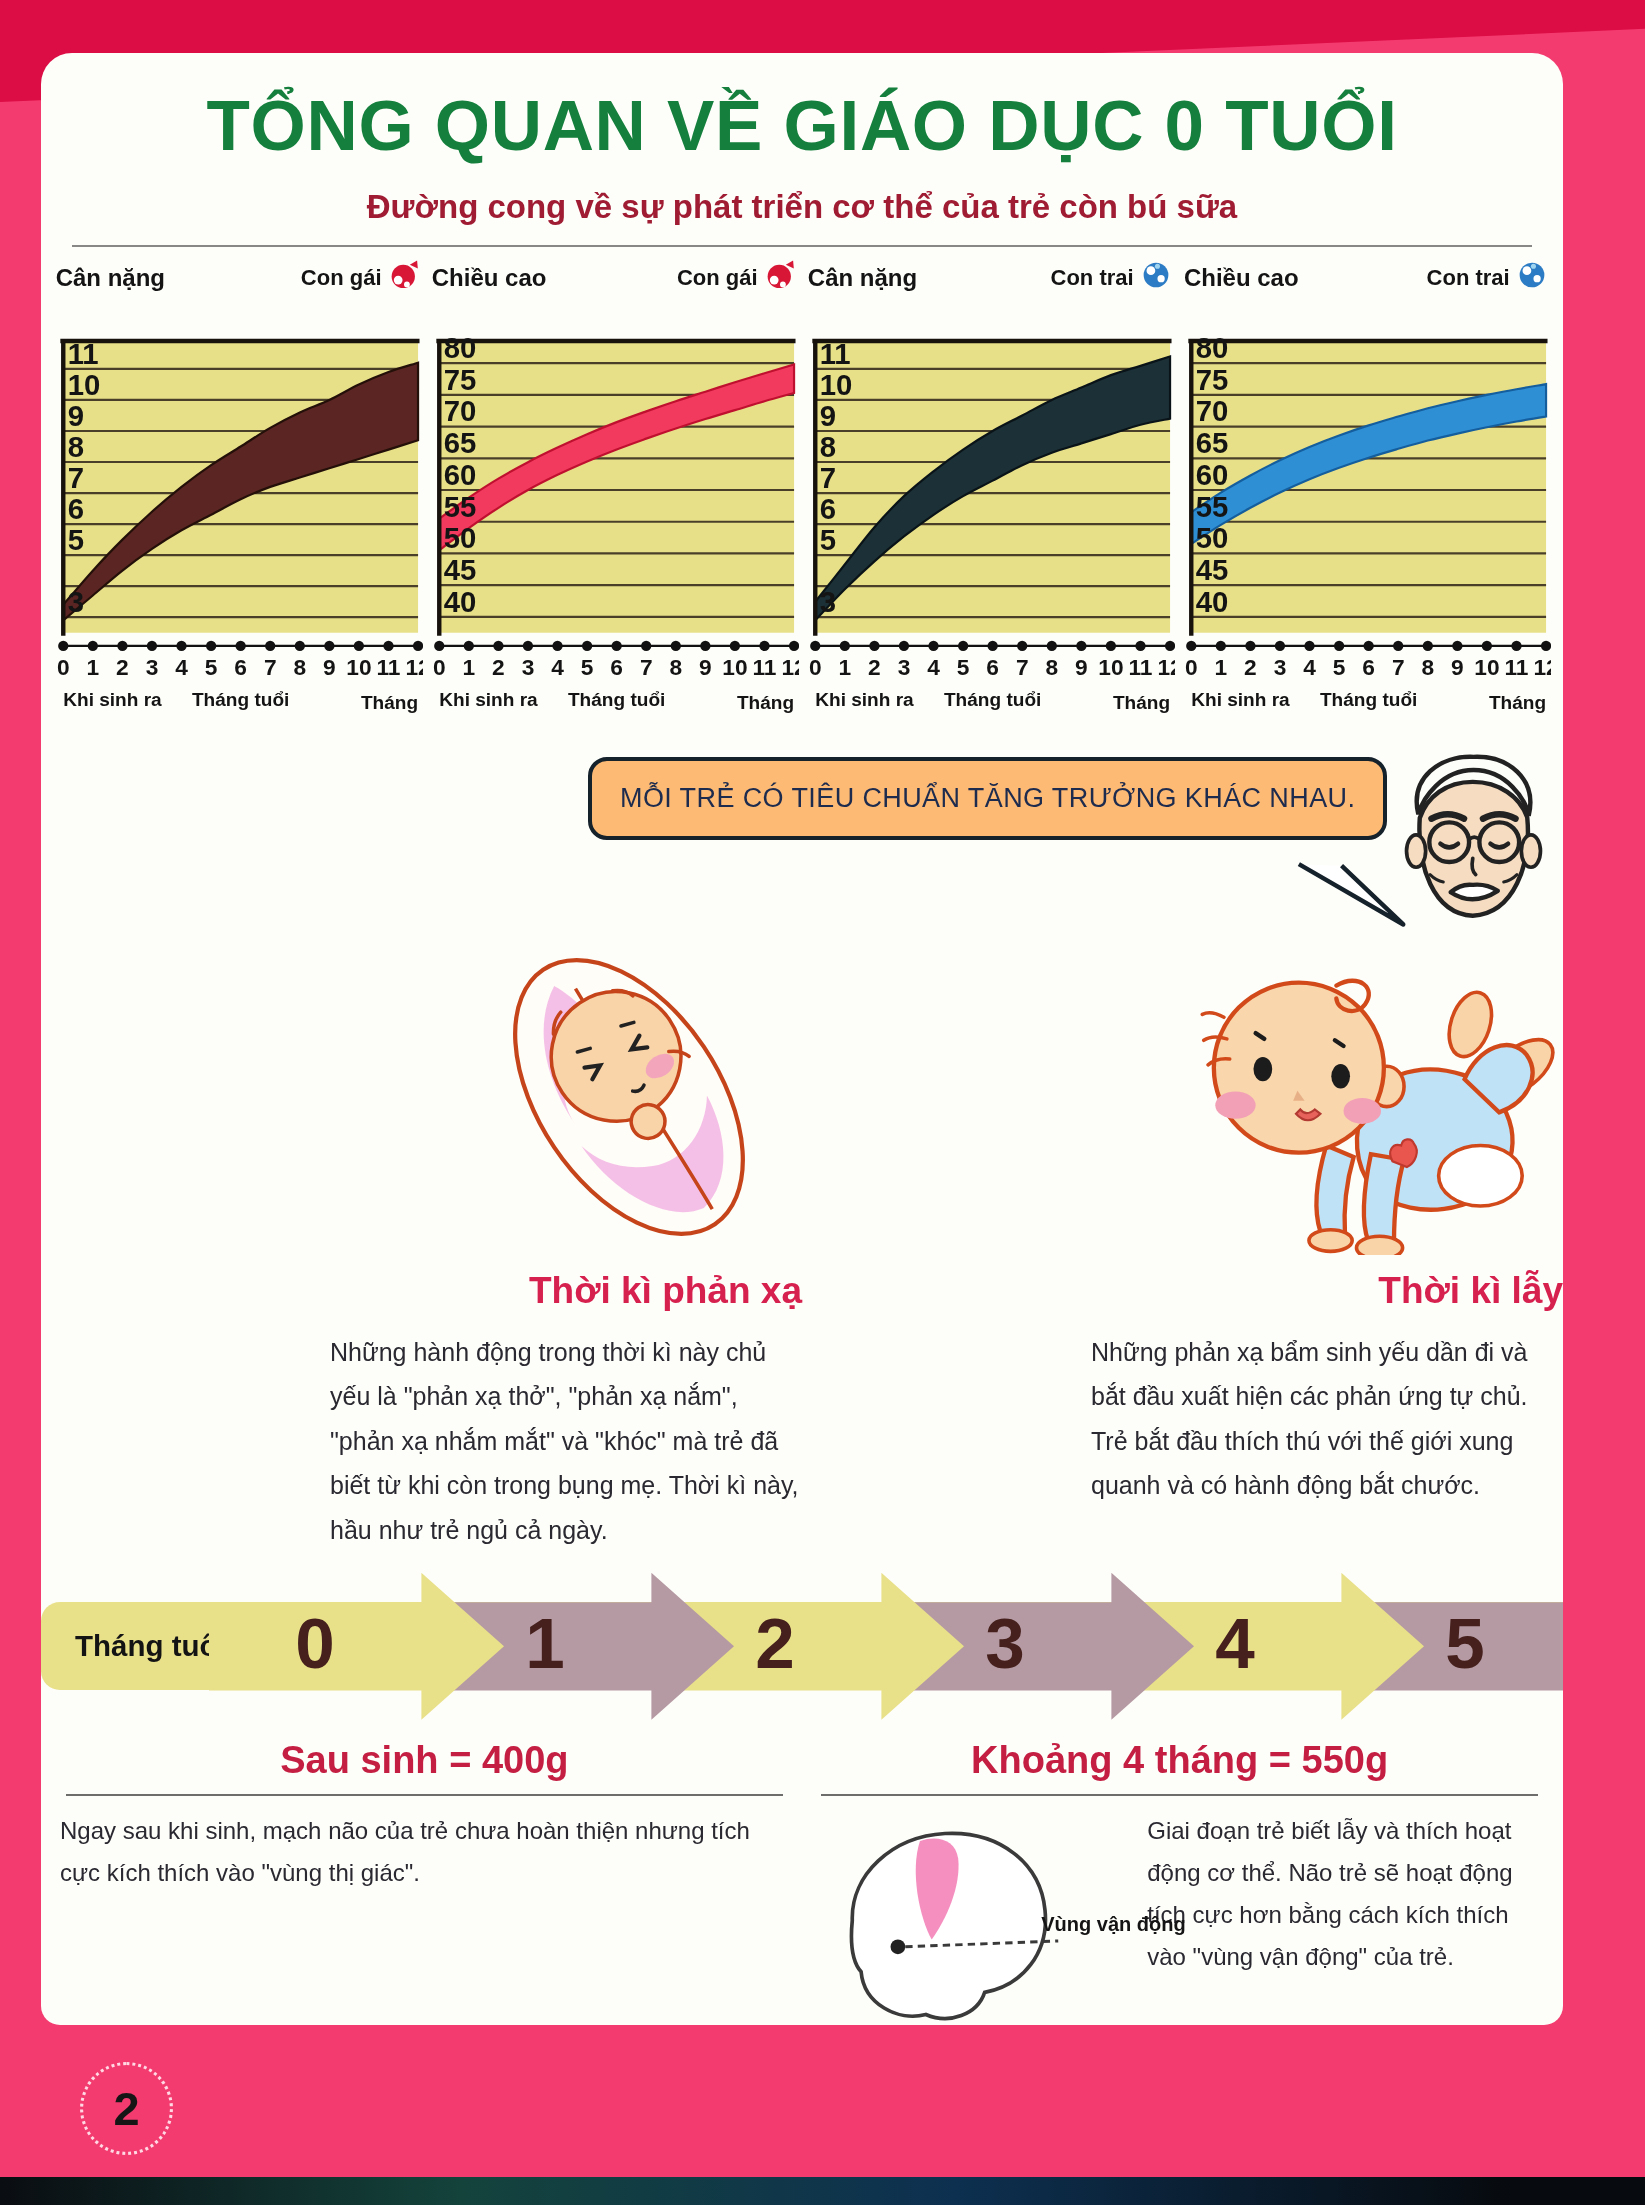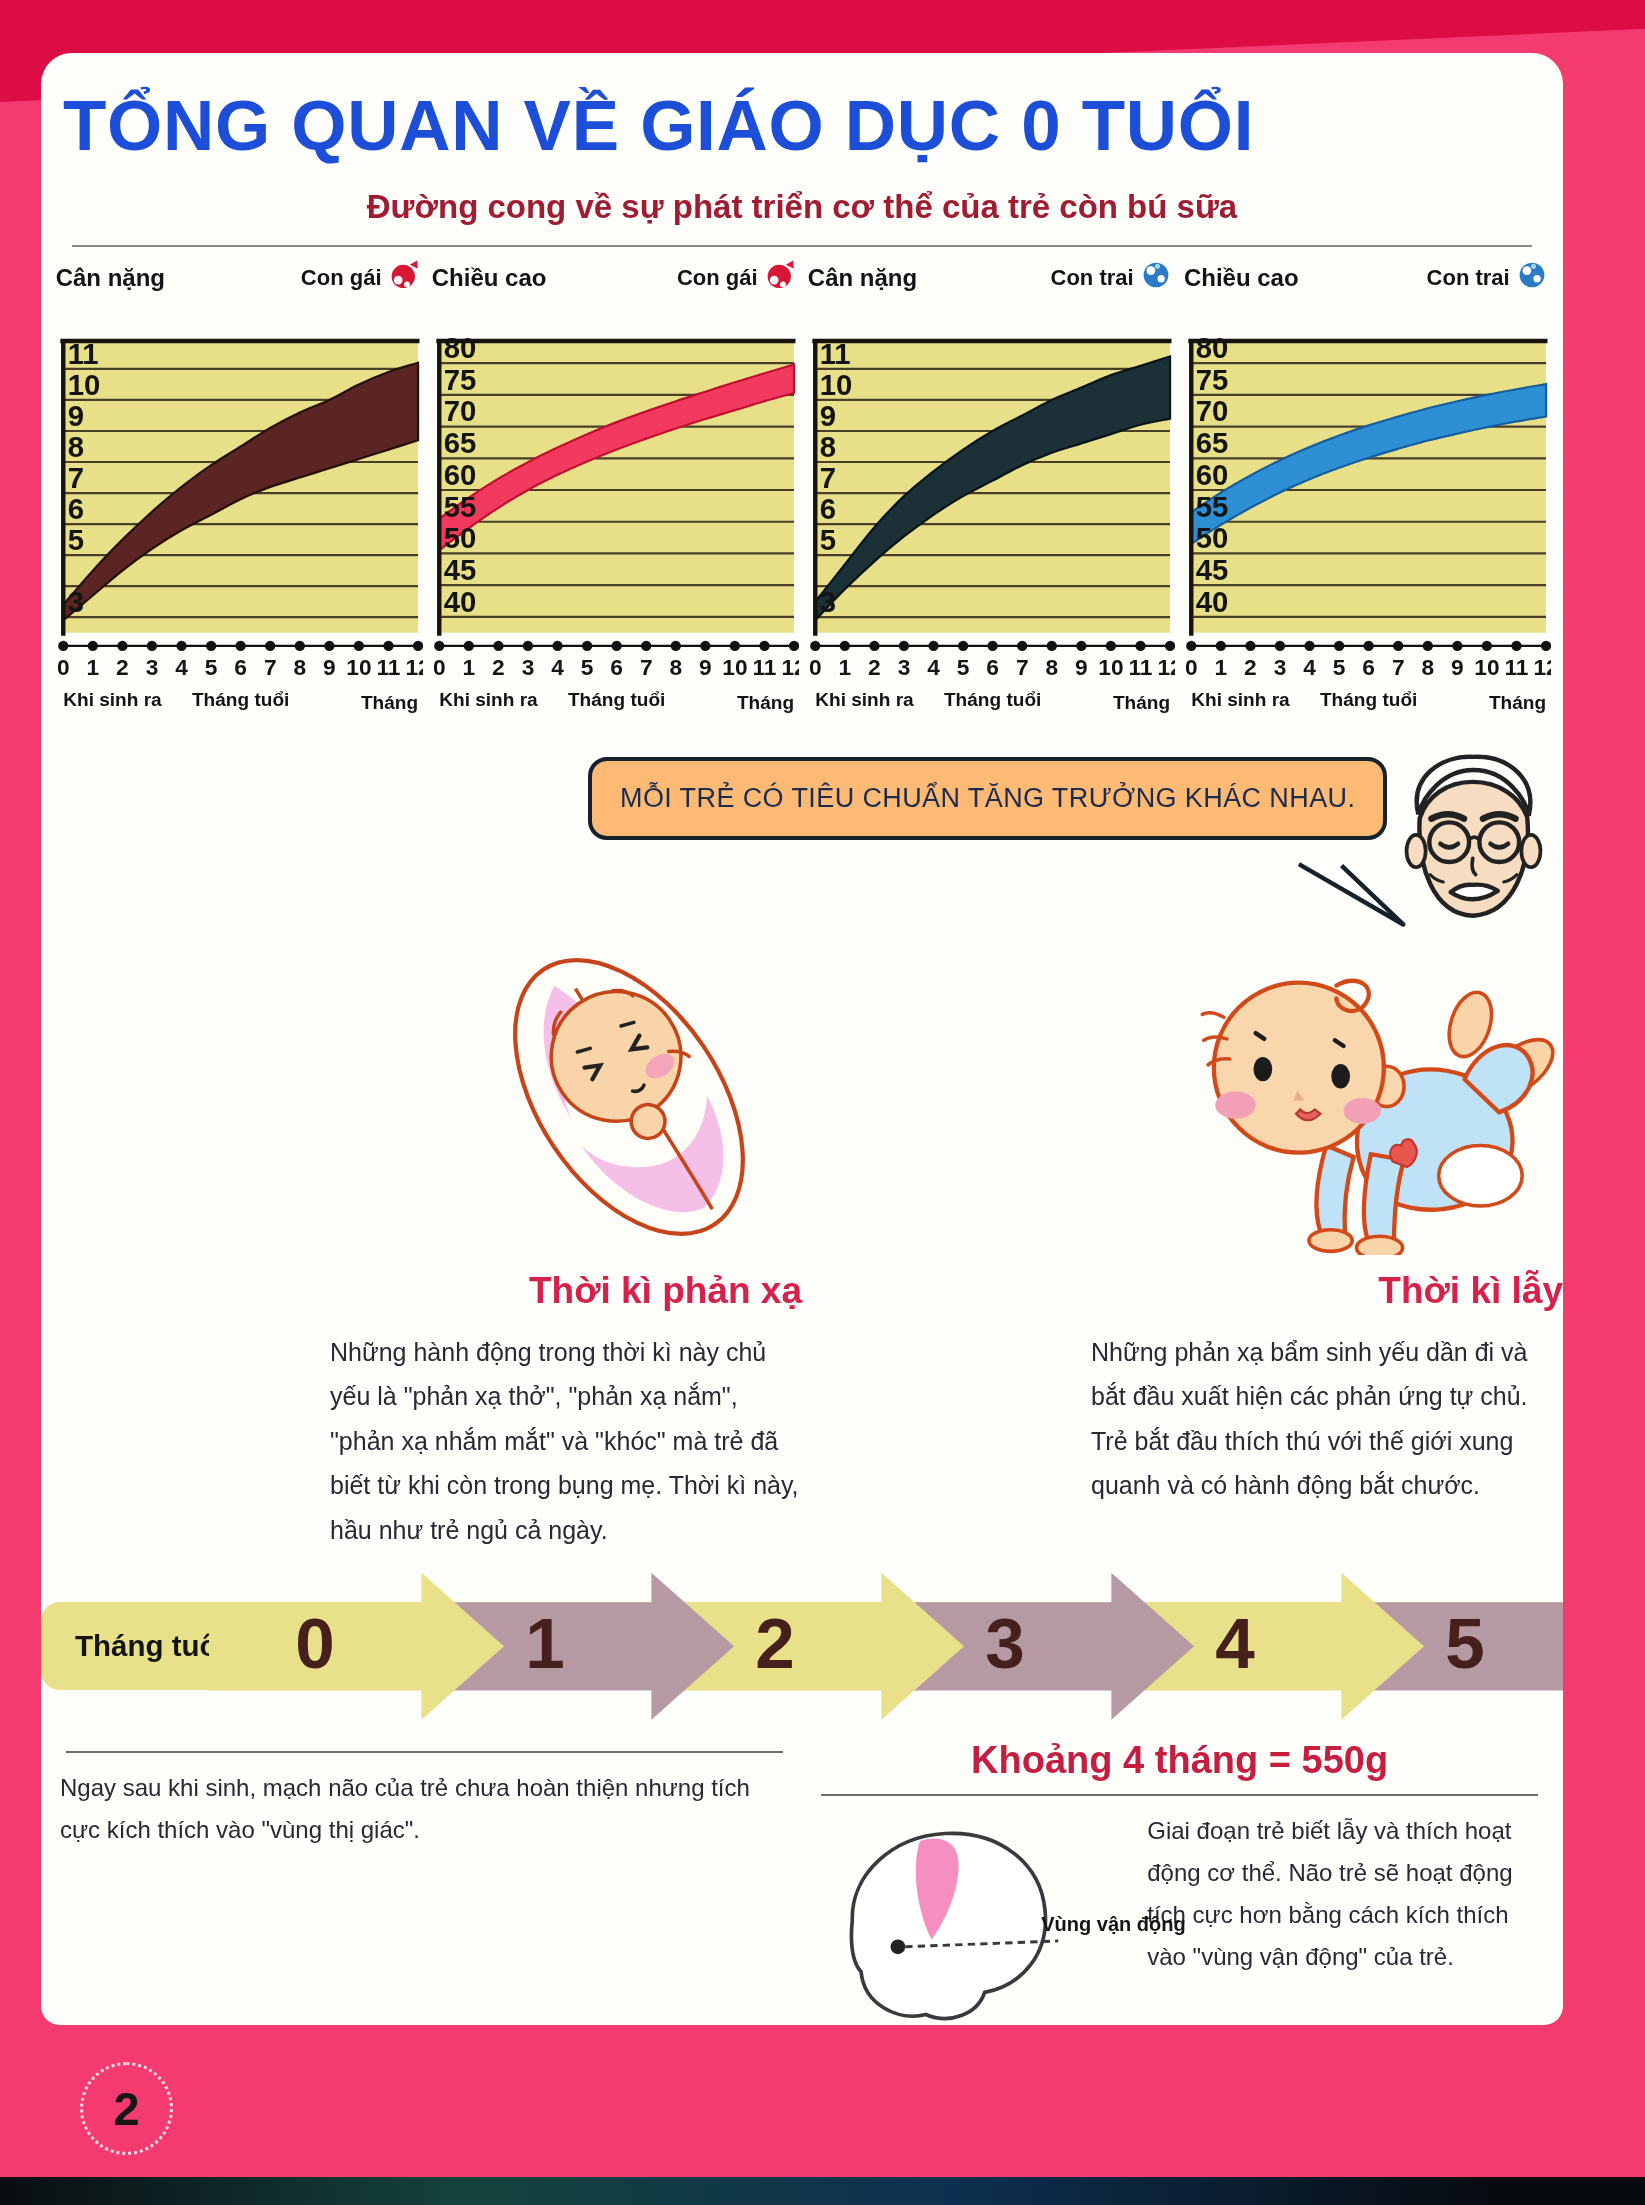--- a/index.html
+++ b/index.html
@@ -10,22 +10,22 @@
   .top-wedge{position:absolute;top:0;left:0;width:100%;height:111px;background:#dc0c45;
     clip-path:polygon(0 0,100% 0,100% 26%,0 92%);z-index:1}
   .bottom-strip{position:absolute;bottom:0;left:0;width:100%;height:28px;z-index:3;
     background:linear-gradient(90deg,#0a0d12 0%,#14433c 28%,#0d3050 58%,#070a0e 92%)}
   .page{position:absolute;left:41px;top:53px;width:1522px;height:1972px;background:#fdfdf9;
     border-radius:31px 31px 19px 19px;z-index:2;overflow:hidden}
   .page-number{position:absolute;left:80px;top:2062px;width:87px;height:87px;z-index:4;
     border:3.7px dotted #ffd9e4;border-radius:50%;display:flex;align-items:center;justify-content:center;
     font-size:47px;font-weight:bold;color:#161616}
 
-  .title{margin:32px 22px 0;font-size:71px;font-weight:800;
-    color:#1d4ed8;letter-spacing:0.7px;white-space:nowrap}
+  .title{margin:32px 22px 0;text-align:center;font-size:71px;font-weight:800;
+    color:#15803d;letter-spacing:0.7px;white-space:nowrap}
   .subtitle{margin-top:22px;text-align:center;font-size:33px;font-weight:bold;color:#9f1c33}
   .rule{height:2.2px;background:#4a4a4a;opacity:.65;margin:19px 31px 0}
 
   .charts{display:flex;gap:5.9px;padding:11.8px 11.8px 0}
   .chart{flex:1;min-width:0}
   .chart-head{display:flex;justify-content:space-between;align-items:center;height:38px;padding:0 2.9px}
   .chart-measure{font-size:24px;font-weight:bold;color:#141414}
   .chart-gender{display:flex;align-items:center;gap:6.6px;font-size:22px;font-weight:bold;color:#141414}
   .chart svg.plot{display:block;width:100%;height:auto}
 
@@ -457,20 +457,21 @@
           <span class="tl-num">4</span>
         </div>
         <div class="tl-arrow m" style="left: 1318px; z-index: 25;">
           <span class="tl-num">5</span>
         </div>
       </div>
   </div>
 
   <div class="milestones">
     <div class="mil">
+      <div class="mil-h">Sau sinh = 400g</div>
       <div class="mil-rule"></div>
       <div class="mil-body">
         <div class="mil-text">Ngay sau khi sinh, mạch não của trẻ chưa hoàn thiện nhưng tích cực kích thích vào "vùng thị giác".</div>
       </div>
     </div>
     <div class="mil">
       <div class="mil-h">Khoảng 4 tháng = 550g</div>
       <div class="mil-rule"></div>
       <div class="mil-body">
         <div class="brain-wrap">

